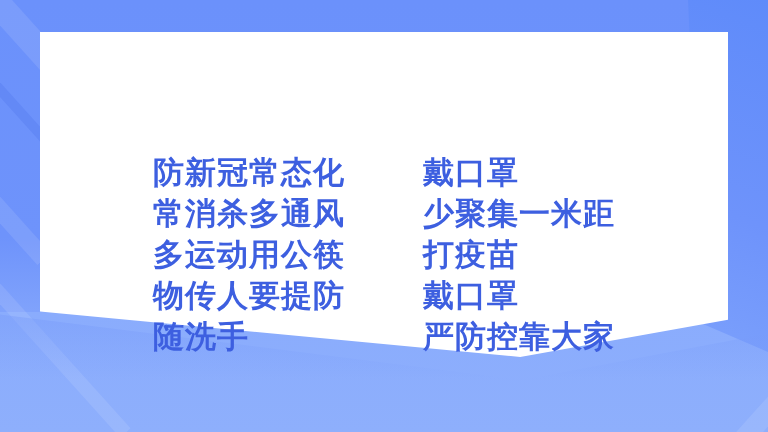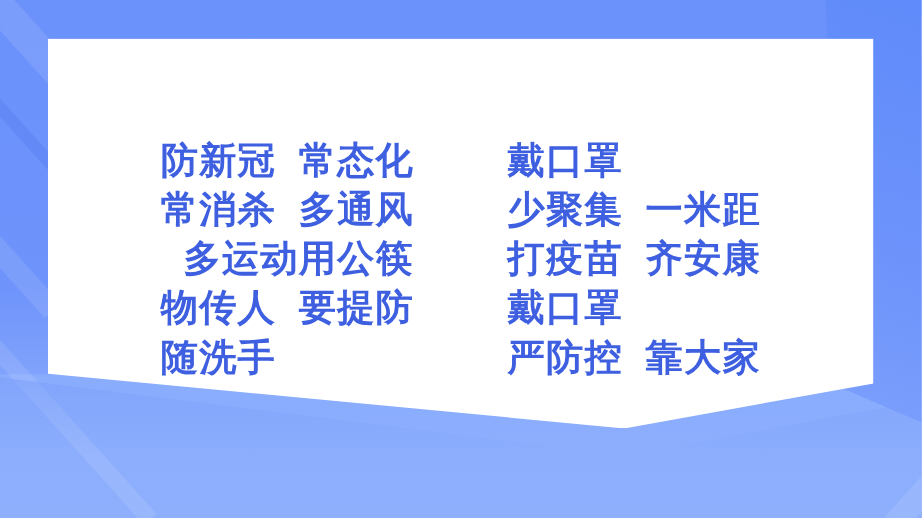--- a/index.html
+++ b/index.html
@@ -58,40 +58,40 @@
   .card {
     position:absolute; left:40px; top:32px; width:688px; height:325px;
     background:#ffffff;
     clip-path:polygon(0 0, 100% 0, 100% 88.5%, 69.8% 100%, 0 86%);
     box-shadow:0 2px 10px rgba(50,90,200,0.10);
   }
 
   
   .slogans {
     position:absolute; left:40px; top:32px; width:688px; height:325px;
-    display:flex; justify-content:center; align-items:center;
+    display:flex; justify-content:center; align-items:flex-end;
     padding-top:44px;
   }
   .col { display:flex; flex-direction:column; }
   .col-left  { margin-right:78px; }
   .row {
     display:flex;
     align-items:baseline;
     height:41px;
     white-space:nowrap;
   }
   .phrase {
     font-size:31px;
     font-weight:bold;
     color:#3d5fe0;
     letter-spacing:1px;
     line-height:41px;
     font-family:"DejaVu Sans","Liberation Sans",sans-serif;
   }
-  .phrase.second { margin-left:19px; }
+  .phrase.second { margin-left:0; }
 </style>
 </head>
 <body>
 
 <div class="bg">
   <div class="bg-top"></div>
   <div class="bg-bottom"></div>
   <div class="stripe s1"></div>
   <div class="stripe s2"></div>
   <div class="stripe s3"></div>
@@ -132,21 +132,20 @@
   <div class="col col-right">
     <div class="row">
       <span class="phrase">戴口罩</span>
     </div>
     <div class="row">
       <span class="phrase">少聚集</span>
       <span class="phrase second">一米距</span>
     </div>
     <div class="row">
       <span class="phrase">打疫苗</span>
-      <span class="phrase second">齐安康</span>
     </div>
     <div class="row">
       <span class="phrase">戴口罩</span>
     </div>
     <div class="row">
       <span class="phrase">严防控</span>
       <span class="phrase second">靠大家</span>
     </div>
   </div>
 </div>

